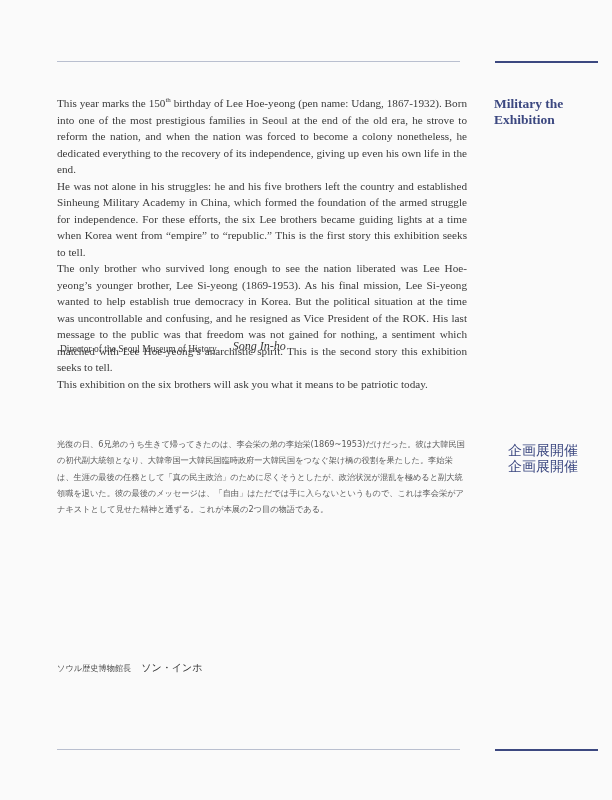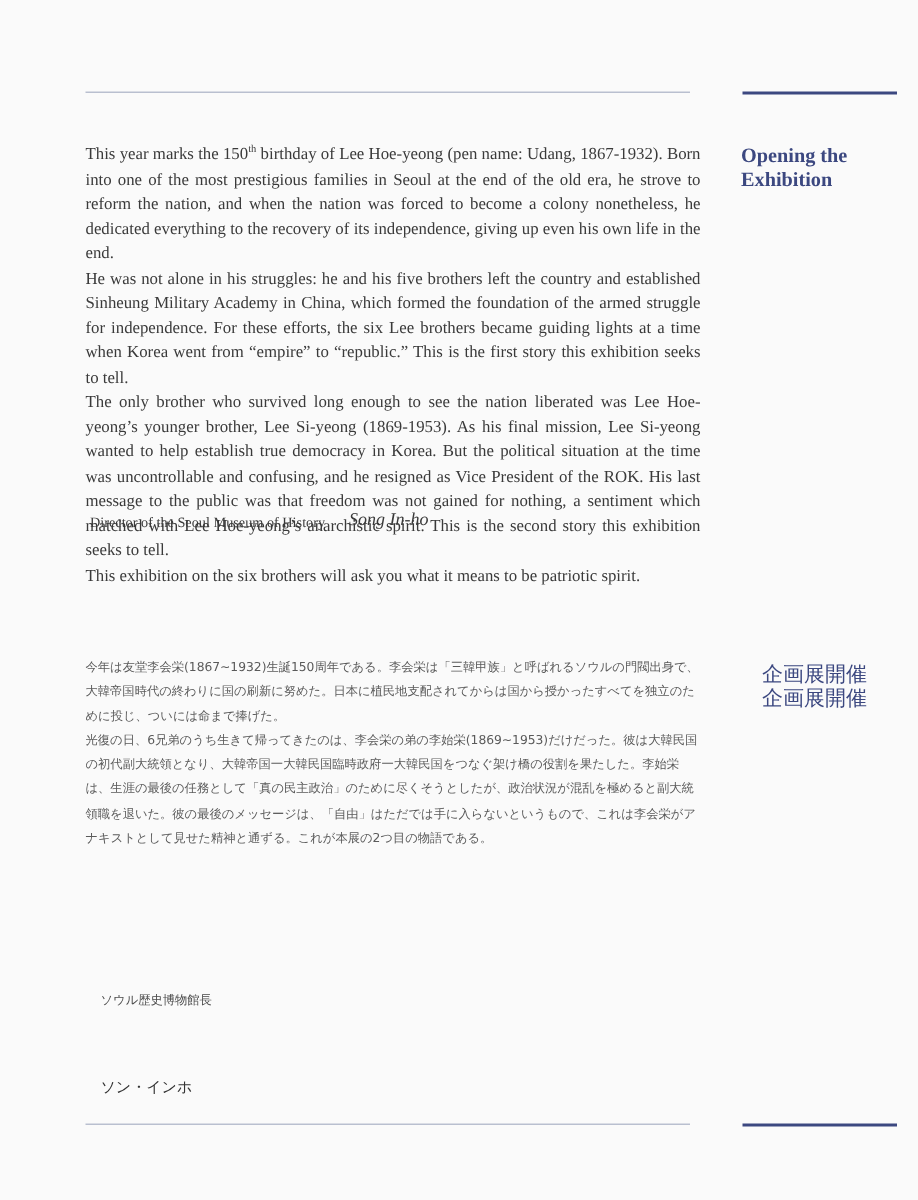--- a/index.html
+++ b/index.html
@@ -34,54 +34,53 @@
     font-family:"DejaVu Sans", sans-serif; font-size:8.2px; line-height:16.3px; color:#5a5a5a;
   }
   .jp-body p { margin:0; }
   .heading-jp {
     position:absolute; left:508px; top:442px; width:90px;
     font-family:"DejaVu Sans", sans-serif; font-size:14px; line-height:16px; color:#3c4880;
   }
   .sig-jp {
     position:absolute; left:57px; top:661px;
     font-family:"DejaVu Sans", sans-serif; font-size:8.2px; color:#4a4a4a;
-    display:flex; align-items:baseline;flex-direction:column;
+    display:flex; align-items:baseline;
   }
-  .sig-jp .name { font-size:10px; margin-left:10px; color:#333;margin-top:46px; }
+  .sig-jp .name { font-size:10px; margin-left:10px; color:#333; }
 </style>
 </head>
 <body>
 
 <div class="rule-left" style="top:61px;"></div>
 <div class="rule-right" style="top:61px;"></div>
 
 <div class="heading-en">
-  <div>Opening the</div>
+  <div>Military the</div>
   <div>Exhibition</div>
 </div>
 
 <div class="en-body">
   <p><span>This year marks the 150</span><sup>th</sup><span> birthday of Lee Hoe-yeong (pen name: Udang, 1867-1932).  Born into one of the most prestigious families in Seoul at the end of the old era, he strove to reform the nation, and when the nation was forced to become a colony nonetheless, he dedicated everything to the recovery of its independence, giving up even his own life in the end.</span></p>
   <p>He was not alone in his struggles: he and his five brothers left the country and established Sinheung Military Academy in China, which formed the foundation of the armed struggle for independence. For these efforts, the six Lee brothers became guiding lights at a time when Korea went from “empire” to “republic.” This is the first story this exhibition seeks to tell.</p>
   <p>The only brother who survived long enough to see the nation liberated was Lee Hoe-yeong’s younger brother, Lee Si-yeong (1869-1953). As his final mission, Lee Si-yeong wanted to help establish true democracy in Korea. But the political situation at the time was uncontrollable and confusing, and he resigned as Vice President of the ROK. His last message to the public was that freedom was not gained for nothing, a sentiment which matched with Lee Hoe-yeong’s anarchistic spirit. This is the second story this exhibition seeks to tell.</p>
-  <p>This exhibition on the six brothers will ask you what it means to be patriotic spirit.</p>
+  <p>This exhibition on the six brothers will ask you what it means to be patriotic today.</p>
 </div>
 
 <div class="sig-en">
   <span>Director of the Seoul Museum of History</span>
   <span class="name">Song In-ho</span>
 </div>
 
 <div class="heading-jp">
   <div>企画展開催</div>
   <div>企画展開催</div>
 </div>
 
 <div class="jp-body">
-  <p>今年は友堂李会栄(1867~1932)生誕150周年である。李会栄は「三韓甲族」と呼ばれるソウルの門閥出身で、大韓帝国時代の終わりに国の刷新に努めた。日本に植民地支配されてからは国から授かったすべてを独立のために投じ、ついには命まで捧げた。</p>
   <p>光復の日、6兄弟のうち生きて帰ってきたのは、李会栄の弟の李始栄(1869~1953)だけだった。彼は大韓民国の初代副大統領となり、大韓帝国一大韓民国臨時政府一大韓民国をつなぐ架け橋の役割を果たした。李始栄は、生涯の最後の任務として「真の民主政治」のために尽くそうとしたが、政治状況が混乱を極めると副大統領職を退いた。彼の最後のメッセージは、「自由」はただでは手に入らないというもので、これは李会栄がアナキストとして見せた精神と通ずる。これが本展の2つ目の物語である。</p>
 </div>
 
 <div class="sig-jp">
   <span>ソウル歴史博物館長</span>
   <span class="name">ソン・インホ</span>
 </div>
 
 <div class="rule-left" style="top:749px;"></div>
 <div class="rule-right" style="top:749px;"></div>

